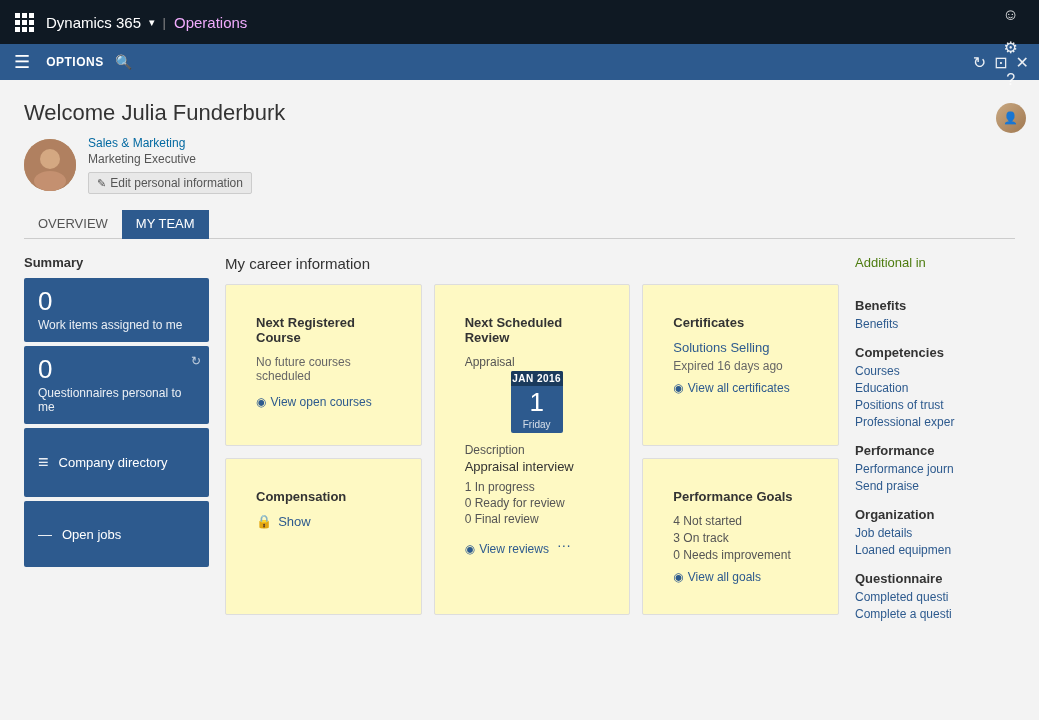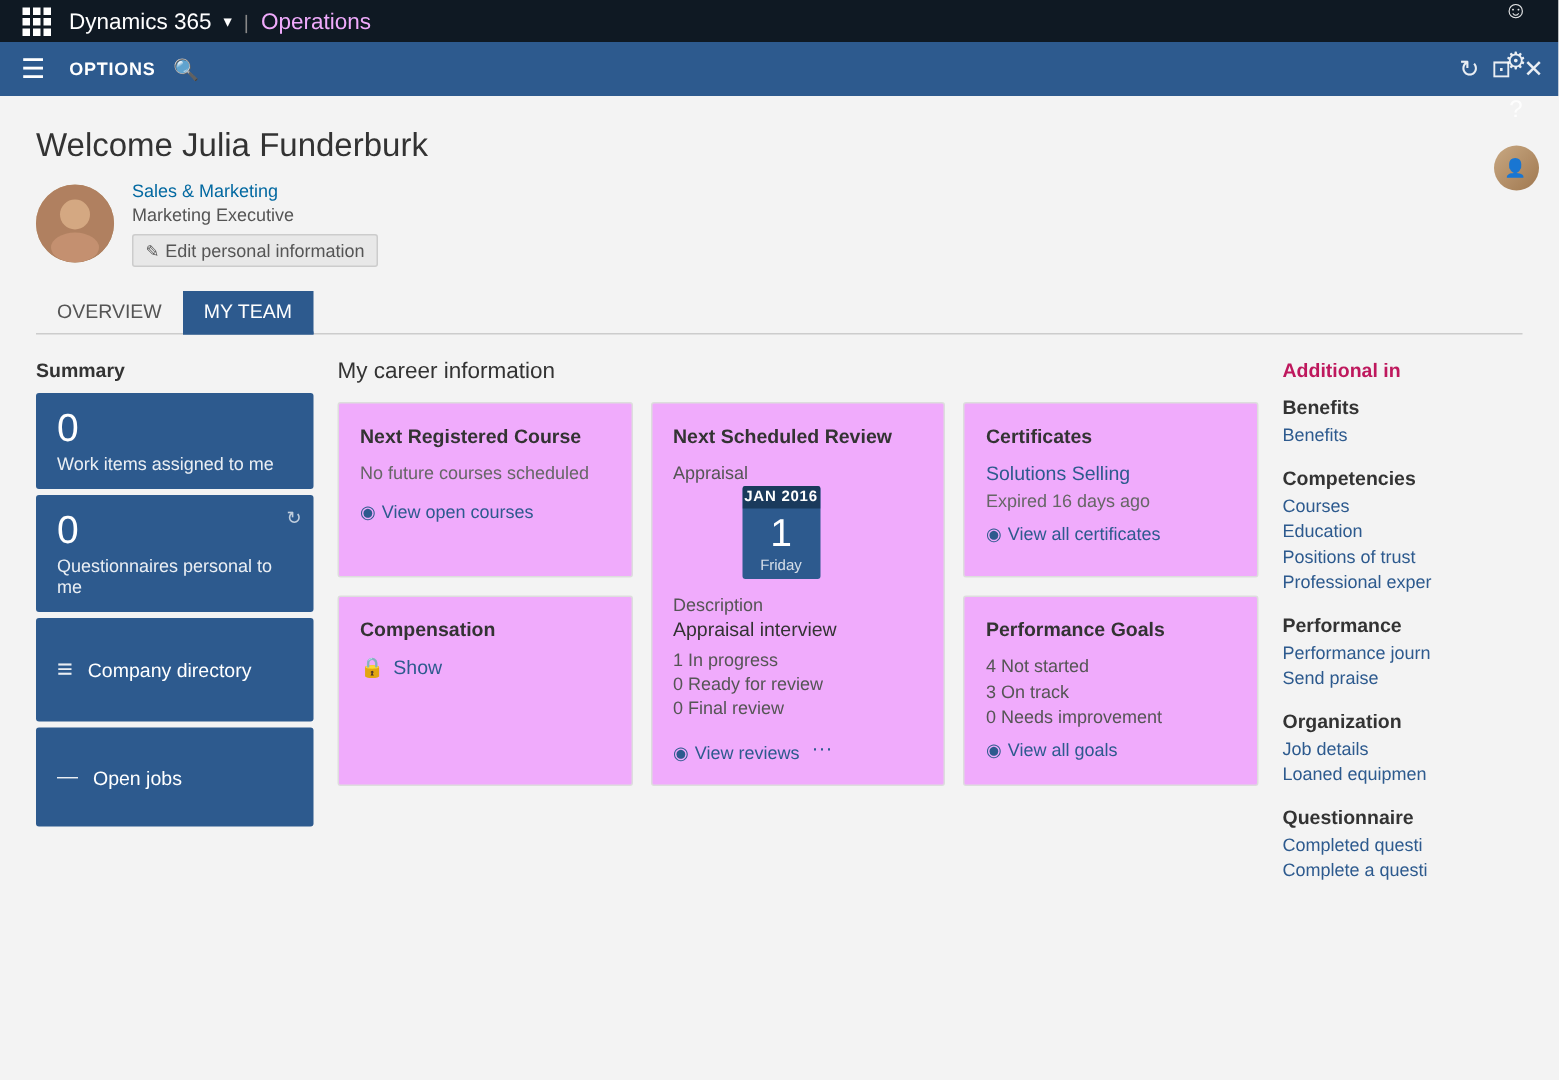--- a/index.html
+++ b/index.html
@@ -2,21 +2,21 @@
 <html><head>
   <meta charset="utf-8">
   <style>
     * { margin: 0; padding: 0; box-sizing: border-box; }
     body { font-family: 'Segoe UI', Tahoma, Geneva, Verdana, sans-serif; font-size: 13px; background: #f3f3f3; color: #333; overflow: hidden; width: 1039px; height: 720px; }
 
     
     .top-nav {
       background: #1a1a2e;
       background: #0f1923;
-      height: 28px;
+      height: 44px;
       display: flex;
       align-items: center;
       padding: 4px 10px;
       color: white;
     }
     .top-nav-left { display: flex; align-items: center; gap: 4px; }
     .waffle-icon { width: 28px; height: 28px; display: flex; align-items: center; justify-content: center; cursor: pointer; }
     .waffle-grid { display: grid; grid-template-columns: repeat(3,5px); gap: 2px; }
     .waffle-dot { width: 5px; height: 5px; background: white; }
     .brand-name { color: white; font-size: 15px; font-weight: 400; padding: 0 4px; cursor: pointer; }
@@ -105,24 +105,24 @@
     .nav-tile .tile-icon { font-size: 16px; opacity: 0.9; }
     .nav-tile .tile-nav-label { font-size: 13px; }
 
     
     .main-area { flex: 1; }
     .career-title { font-size: 15px; font-weight: 400; color: #333; margin-bottom: 12px; }
 
     .cards-grid { display: grid; grid-template-columns: 1fr 1fr 1fr; gap: 12px; }
 
     .card {
-      background: #f0abfc;
+      background: #fef9c3;
       border: 1px solid #ddd;
       border-radius: 2px;
-      padding: 14px;
+      padding: 30px;
     }
     .card-title { font-size: 13px; font-weight: 600; color: #333; margin-bottom: 10px; }
     .card-link { color: #2d5a8e; font-size: 12px; cursor: pointer; text-decoration: none; display: flex; align-items: center; gap: 4px; margin-bottom: 6px; }
     .card-text { font-size: 12px; color: #666; margin-bottom: 4px; }
     .card-cert-name { font-size: 13px; color: #2d5a8e; cursor: pointer; margin-bottom: 4px; }
     .card-expired { font-size: 12px; color: #666; margin-bottom: 8px; }
 
     
     .cal-container { display: flex; gap: 12px; align-items: flex-start; margin-bottom: 10px; margin-left: 46px; }
     .cal-box { background: #2d5a8e; color: white; width: 52px; text-align: center; border-radius: 2px; overflow: hidden; flex-shrink: 0; }
@@ -143,21 +143,21 @@
     .add-link { color: #2d5a8e; font-size: 12px; cursor: pointer; display: flex; align-items: center; gap: 4px; }
 
     
     .comp-show { color: #2d5a8e; font-size: 13px; cursor: pointer; display: flex; align-items: center; gap: 6px; margin-top: 6px; }
 
     
     .goals-stat { font-size: 12px; color: #555; margin-bottom: 3px; }
 
     
     .right-sidebar { width: 160px; flex-shrink: 0; }
-    .additional-title { font-size: 13px; font-weight: 700; color: #be185d; margin-bottom: 10px; }
+    .additional-title { font-size: 13px; font-weight: 400; color: #4d7c0f; margin-bottom: 28px; }
     .sidebar-section { margin-bottom: 14px; }
     .sidebar-section-head { font-size: 13px; font-weight: 600; color: #333; margin-bottom: 4px; }
     .sidebar-link { color: #2d5a8e; font-size: 12px; cursor: pointer; display: block; margin-bottom: 3px; }
     .icon-list::before { content: '≡'; font-size: 18px; }
     .icon-dash::before { content: '—'; font-size: 14px; }
   </style>
 </head>
 <body>
 
 <nav class="top-nav">

